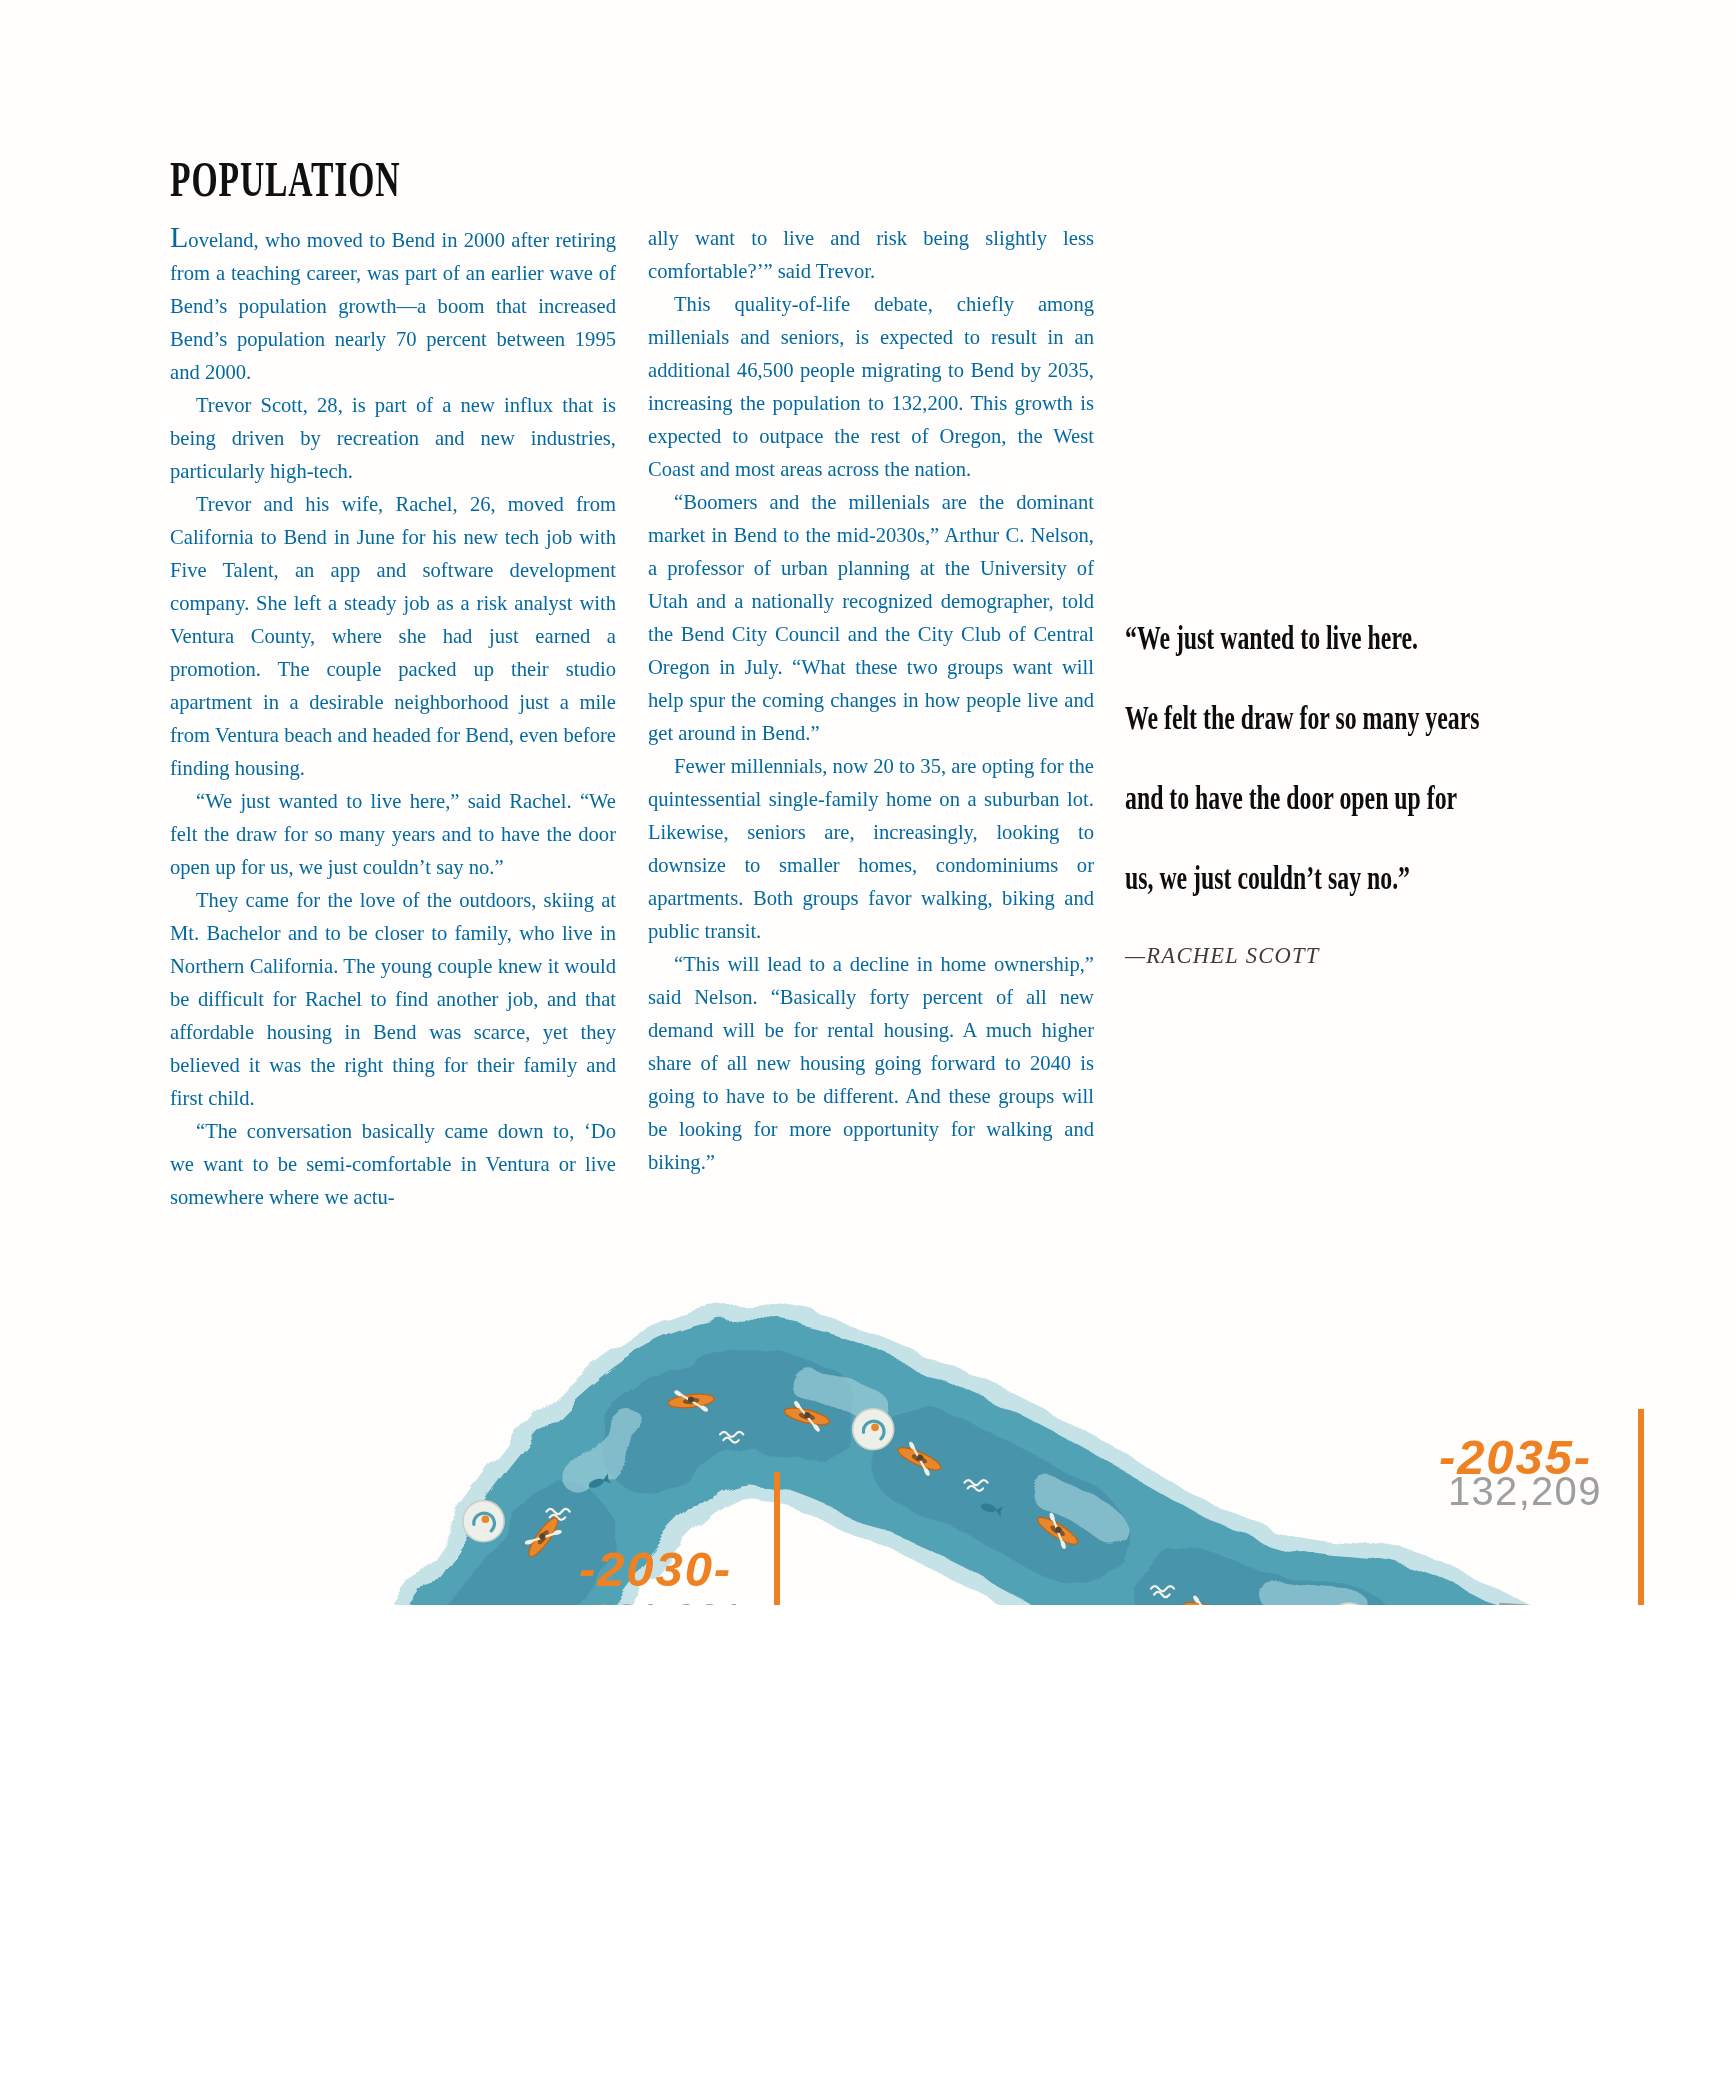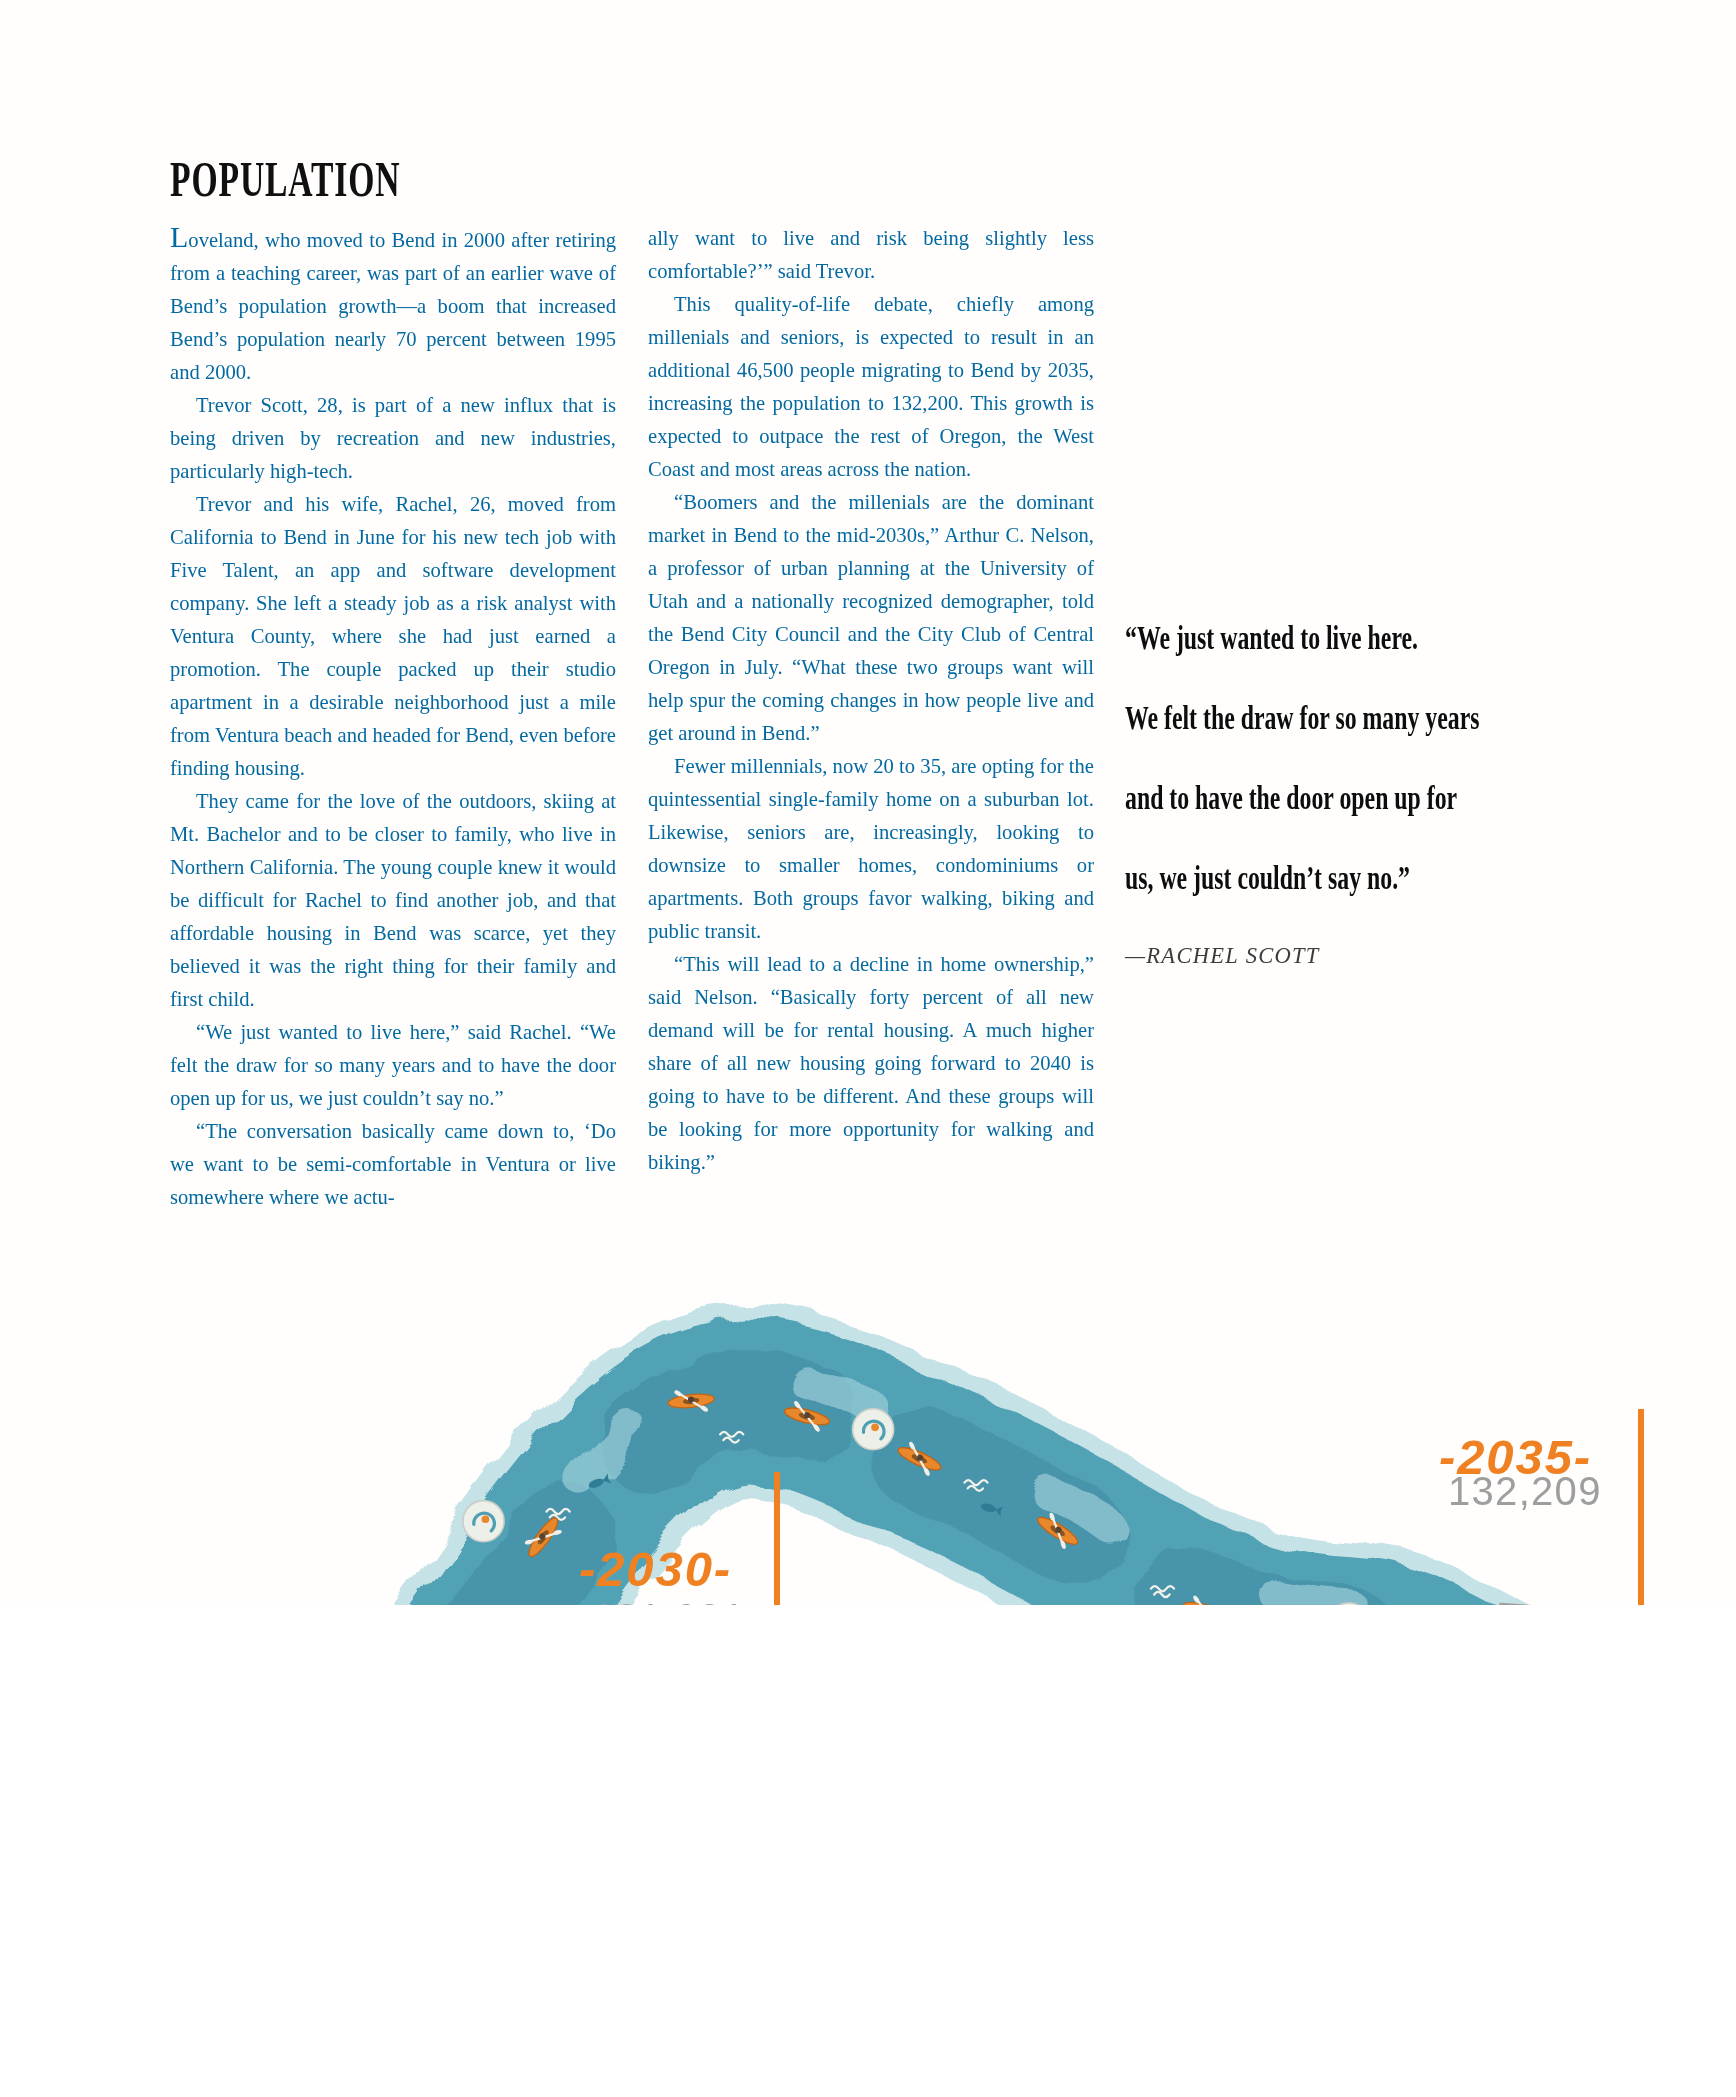--- a/index.html
+++ b/index.html
@@ -110,22 +110,22 @@
 <body>
 
 <div class="page">
 
   <div class="headline">POPULATION</div>
 
   <div class="col col1">
     <p><span class="dropcap">L</span><span>oveland, who moved to Bend in 2000 after retiring from a teaching career, was part of an earlier wave of Bend’s population growth—a boom that increased Bend’s population nearly 70 percent between 1995 and 2000.</span></p>
     <p>Trevor Scott, 28, is part of a new influx that is being driven by recreation and new industries, particularly high-tech.</p>
     <p>Trevor and his wife, Rachel, 26, moved from California to Bend in June for his new tech job with Five Talent, an app and software development company. She left a steady job as a risk analyst with Ventura County, where she had just earned a promotion. The couple packed up their studio apartment in a desirable neighborhood just a mile from Ventura beach and headed for Bend, even before finding housing.</p>
+    <p>“We just wanted to live here,” said Rachel. “We felt the draw for so many years and to have the door open up for us, we just couldn’t say no.”</p>
     <p>They came for the love of the outdoors, skiing at Mt. Bachelor and to be closer to family, who live in Northern California. The young couple knew it would be difficult for Rachel to find another job, and that affordable housing in Bend was scarce, yet they believed it was the right thing for their family and first child.</p>
-    <p>“We just wanted to live here,” said Rachel. “We felt the draw for so many years and to have the door open up for us, we just couldn’t say no.”</p>
     <p>“The conversation basically came down to, ‘Do we want to be semi-comfortable in Ventura or live somewhere where we actu-</p>
   </div>
 
   <div class="col col2">
     <p>ally want to live and risk being slightly less comfortable?’” said Trevor.</p>
     <p>This quality-of-life debate, chiefly among millenials and seniors, is expected to result in an additional 46,500 people migrating to Bend by 2035, increasing the population to 132,200. This growth is expected to outpace the rest of Oregon, the West Coast and most areas across the nation.</p>
     <p>“Boomers and the millenials are the dominant market in Bend to the mid-2030s,” Arthur C. Nelson, a professor of urban planning at the University of Utah and a nationally recognized demographer, told the Bend City Council and the City Club of Central Oregon in July. “What these two groups want will help spur the coming changes in how people live and get around in Bend.”</p>
     <p>Fewer millennials, now 20 to 35, are opting for the quintessential single-family home on a suburban lot. Likewise, seniors are, increasingly, looking to downsize to smaller homes, condominiums or apartments. Both groups favor walking, biking and public transit.</p>
     <p>“This will lead to a decline in home ownership,” said Nelson. “Basically forty percent of all new demand will be for rental housing. A much higher share of all new housing going forward to 2040 is going to have to be different. And these groups will be looking for more opportunity for walking and biking.”</p>
   </div>

